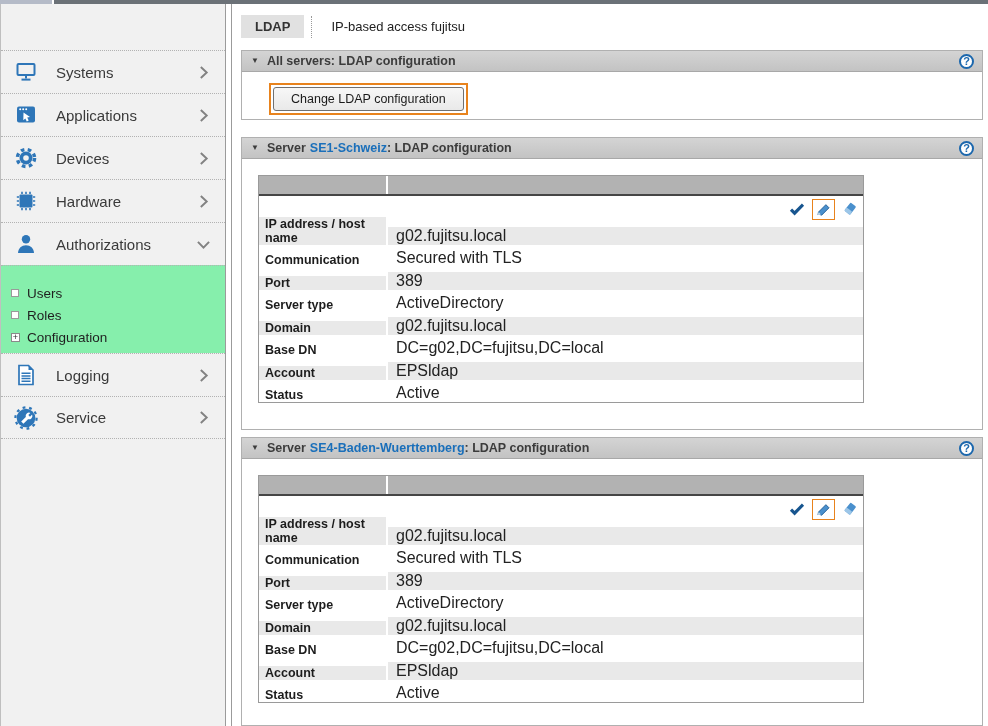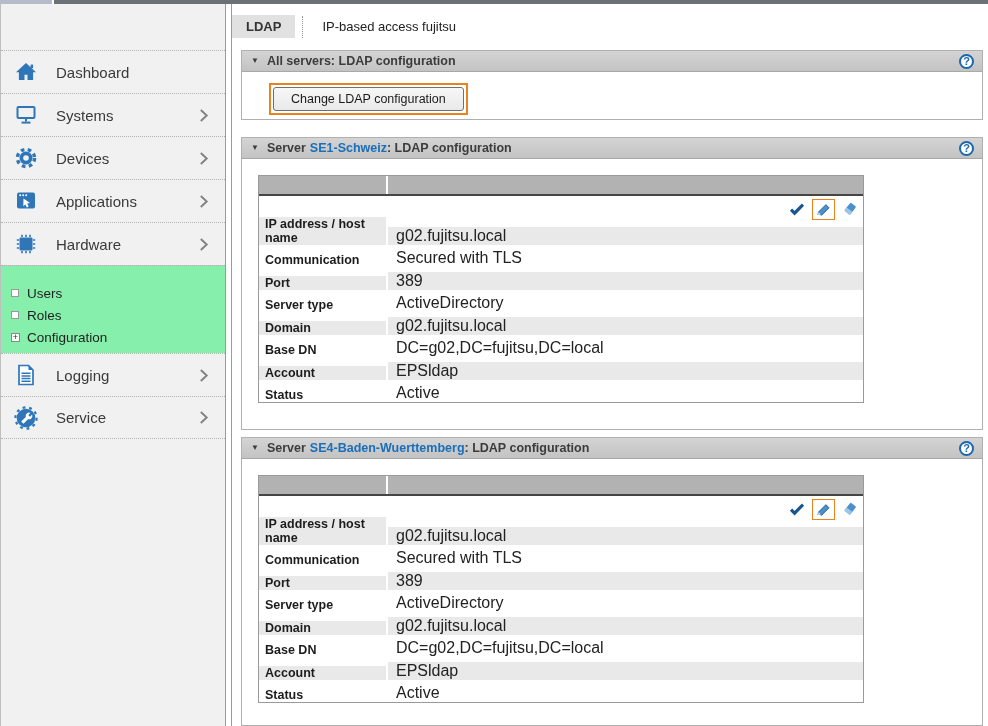--- a/index.html
+++ b/index.html
@@ -25,21 +25,21 @@
   .sub-item .sq { width:8px; height:8px; border:1px solid #9a9a9a; background:#fff; margin-right:8px; flex:0 0 8px; }
   .sub-item .plusbox { width:9px; height:9px; border:1px solid #8a8a8a; background:#fff; margin-right:7px;
                        font-size:9px; line-height:7px; text-align:center; color:#333; flex:0 0 9px; }
   .sub-item.selected { background:#b8d4ee; font-weight:bold; }
   .nav-item.last { border-bottom:1px dotted #b2b2b2; }
 
   
   .main { position:absolute; left:231px; top:4px; right:0; bottom:0; background:#fff; border-left:1px solid #9b9b9b; }
 
   
-  .tabs { position:absolute; left:0; top:11px; display:flex; align-items:flex-end; }
+  .tabs { position:absolute; left:9px; top:11px; display:flex; align-items:flex-end; }
   .tab-active { background:#e1e1e1; font-weight:bold; font-size:13px; color:#333; padding:4px 14px; cursor:pointer; }
   .tab-sep { border-left:1px dotted #999; height:22px; margin-left:7px; }
   .tab-plain { font-size:13px; color:#222; padding:4px 14px; margin-left:5px; cursor:pointer; }
 
   
   .section { position:absolute; left:9px; width:742px; border:1px solid #b0b0b0; background:#fff; }
   .sec-all { top:46px; height:70px; }
   .sec-se1 { top:133px; height:293px; }
   .sec-se4 { top:433px; height:289px; }
   .sec-head { height:21px; background:linear-gradient(#d4d4d4,#c3c3c3); border-bottom:1px solid #a8a8a8;
@@ -74,55 +74,30 @@
 </head>
 <body>
 
 <div class="screen">
   <div class="topbar-left"></div>
   <div class="topbar-right"></div>
 
   <div class="sidebar">
     <div class="side-spacer"></div>
 
-    <div class="nav-item">
-      <span class="ic">
-        <svg viewBox="0 0 24 24" fill="currentColor">
-            <path d="M12 3L2 12.2h2.9V20h5.6v-5.3h3V20h5.6v-7.8H22z"></path>
-            <rect x="16.6" y="4.6" width="2.5" height="3.6"></rect>
-          </svg>
-      </span>
-      <span class="lbl">Dashboard</span>
-    </div>
 
     <div class="nav-item">
       <span class="ic">
         <svg viewBox="0 0 24 24" fill="none" stroke="currentColor">
             <rect x="3.5" y="4" width="17" height="11" rx="1" stroke-width="2"></rect>
             <path d="M12 15v3.5" stroke-width="2"></path>
             <path d="M7.5 19.6h9" stroke-width="2"></path>
           </svg>
       </span>
       <span class="lbl">Systems</span>
-      <span class="chev">
-        <svg viewBox="0 0 14 14" fill="none" stroke="#828282" stroke-width="1.8">
-            <path d="M4.5 1.8l5.5 5.2-5.5 5.2"></path>
-          </svg>
-      </span>
-    </div>
-
-    <div class="nav-item">
-      <span class="ic">
-        <svg viewBox="0 0 24 24">
-            <circle cx="12" cy="12" r="6.5" fill="currentColor"></circle>
-            <circle cx="12" cy="12" r="8.6" fill="none" stroke="currentColor" stroke-width="3.4" stroke-dasharray="3.6 3.4"></circle>
-            <circle cx="12" cy="12" r="2.8" fill="#f1f1f1"></circle>
-          </svg>
-      </span>
-      <span class="lbl">Devices</span>
       <span class="chev">
         <svg viewBox="0 0 14 14" fill="none" stroke="#828282" stroke-width="1.8">
             <path d="M4.5 1.8l5.5 5.2-5.5 5.2"></path>
           </svg>
       </span>
     </div>
 
     <div class="nav-item">
       <span class="ic">
         <svg viewBox="0 0 24 24">
@@ -137,35 +112,65 @@
       <span class="chev">
         <svg viewBox="0 0 14 14" fill="none" stroke="#828282" stroke-width="1.8">
             <path d="M4.5 1.8l5.5 5.2-5.5 5.2"></path>
           </svg>
       </span>
     </div>
 
     <div class="nav-item">
       <span class="ic">
         <svg viewBox="0 0 24 24">
+            <circle cx="12" cy="12" r="6.5" fill="currentColor"></circle>
+            <circle cx="12" cy="12" r="8.6" fill="none" stroke="currentColor" stroke-width="3.4" stroke-dasharray="3.6 3.4"></circle>
+            <circle cx="12" cy="12" r="2.8" fill="#f1f1f1"></circle>
+          </svg>
+      </span>
+      <span class="lbl">Devices</span>
+      <span class="chev">
+        <svg viewBox="0 0 14 14" fill="none" stroke="#828282" stroke-width="1.8">
+            <path d="M4.5 1.8l5.5 5.2-5.5 5.2"></path>
+          </svg>
+      </span>
+    </div>
+
+    <div class="nav-item">
+      <span class="ic">
+        <svg viewBox="0 0 24 24">
             <rect x="5.5" y="5.5" width="13" height="13" rx="1" fill="currentColor"></rect>
             <g stroke="currentColor" stroke-width="1.6">
               <path d="M8 2.8v2.2M12 2.8v2.2M16 2.8v2.2M8 19v2.2M12 19v2.2M16 19v2.2M2.8 8h2.2M2.8 12h2.2M2.8 16h2.2M19 8h2.2M19 12h2.2M19 16h2.2"></path>
             </g>
           </svg>
       </span>
       <span class="lbl">Hardware</span>
       <span class="chev">
         <svg viewBox="0 0 14 14" fill="none" stroke="#828282" stroke-width="1.8">
             <path d="M4.5 1.8l5.5 5.2-5.5 5.2"></path>
           </svg>
       </span>
     </div>
 
 
+    <div class="nav-item">
+      <span class="ic">
+        <svg viewBox="0 0 24 24" fill="currentColor">
+            <circle cx="12" cy="7.2" r="4.2"></circle>
+            <path d="M4 21c.3-5 3.6-7.8 8-7.8s7.7 2.8 8 7.8z"></path>
+          </svg>
+      </span>
+      <span class="lbl">Authorizations</span>
+      <span class="chev">
+        <svg viewBox="0 0 14 14" fill="none" stroke="#828282" stroke-width="1.8">
+            <path d="M1.8 4.5l5.2 5.5 5.2-5.5"></path>
+          </svg>
+      </span>
+    </div>
 
     <div class="submenu">
       <div class="sub-item">
         <span class="sq"></span>
         <span>Users</span>
       </div>
       <div class="sub-item">
         <span class="sq"></span>
         <span>Roles</span>
       </div>

